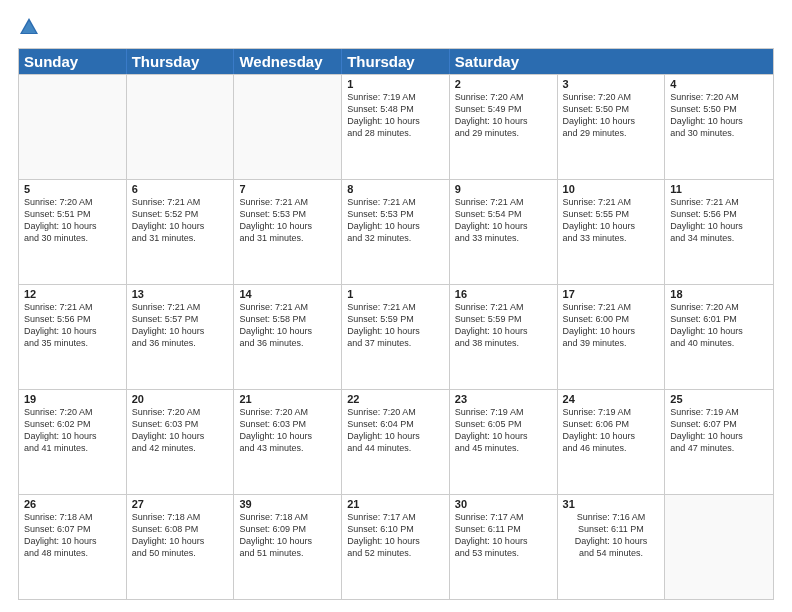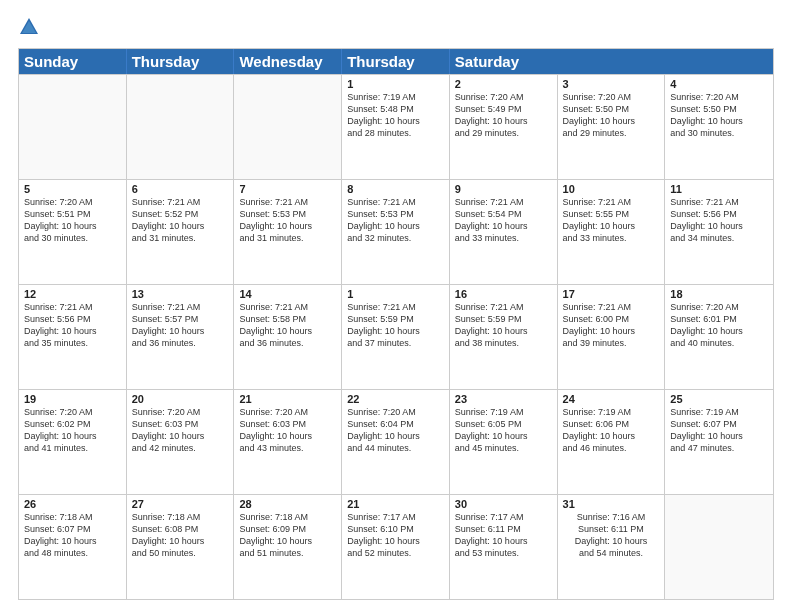--- a/index.html
+++ b/index.html
@@ -332,21 +332,21 @@
 and 48 minutes.</div>
           </div>
           <div class="cal-cell">
             <span class="cell-day">27</span>
             <div class="cell-info" style="white-space: pre-line;">Sunrise: 7:18 AM
 Sunset: 6:08 PM
 Daylight: 10 hours
 and 50 minutes.</div>
           </div>
           <div class="cal-cell">
-            <span class="cell-day">28</span>
+            <span class="cell-day">39</span>
             <div class="cell-info" style="white-space: pre-line;">Sunrise: 7:18 AM
 Sunset: 6:09 PM
 Daylight: 10 hours
 and 51 minutes.</div>
           </div>
           <div class="cal-cell">
             <span class="cell-day">21</span>
             <div class="cell-info" style="white-space: pre-line;">Sunrise: 7:17 AM
 Sunset: 6:10 PM
 Daylight: 10 hours

